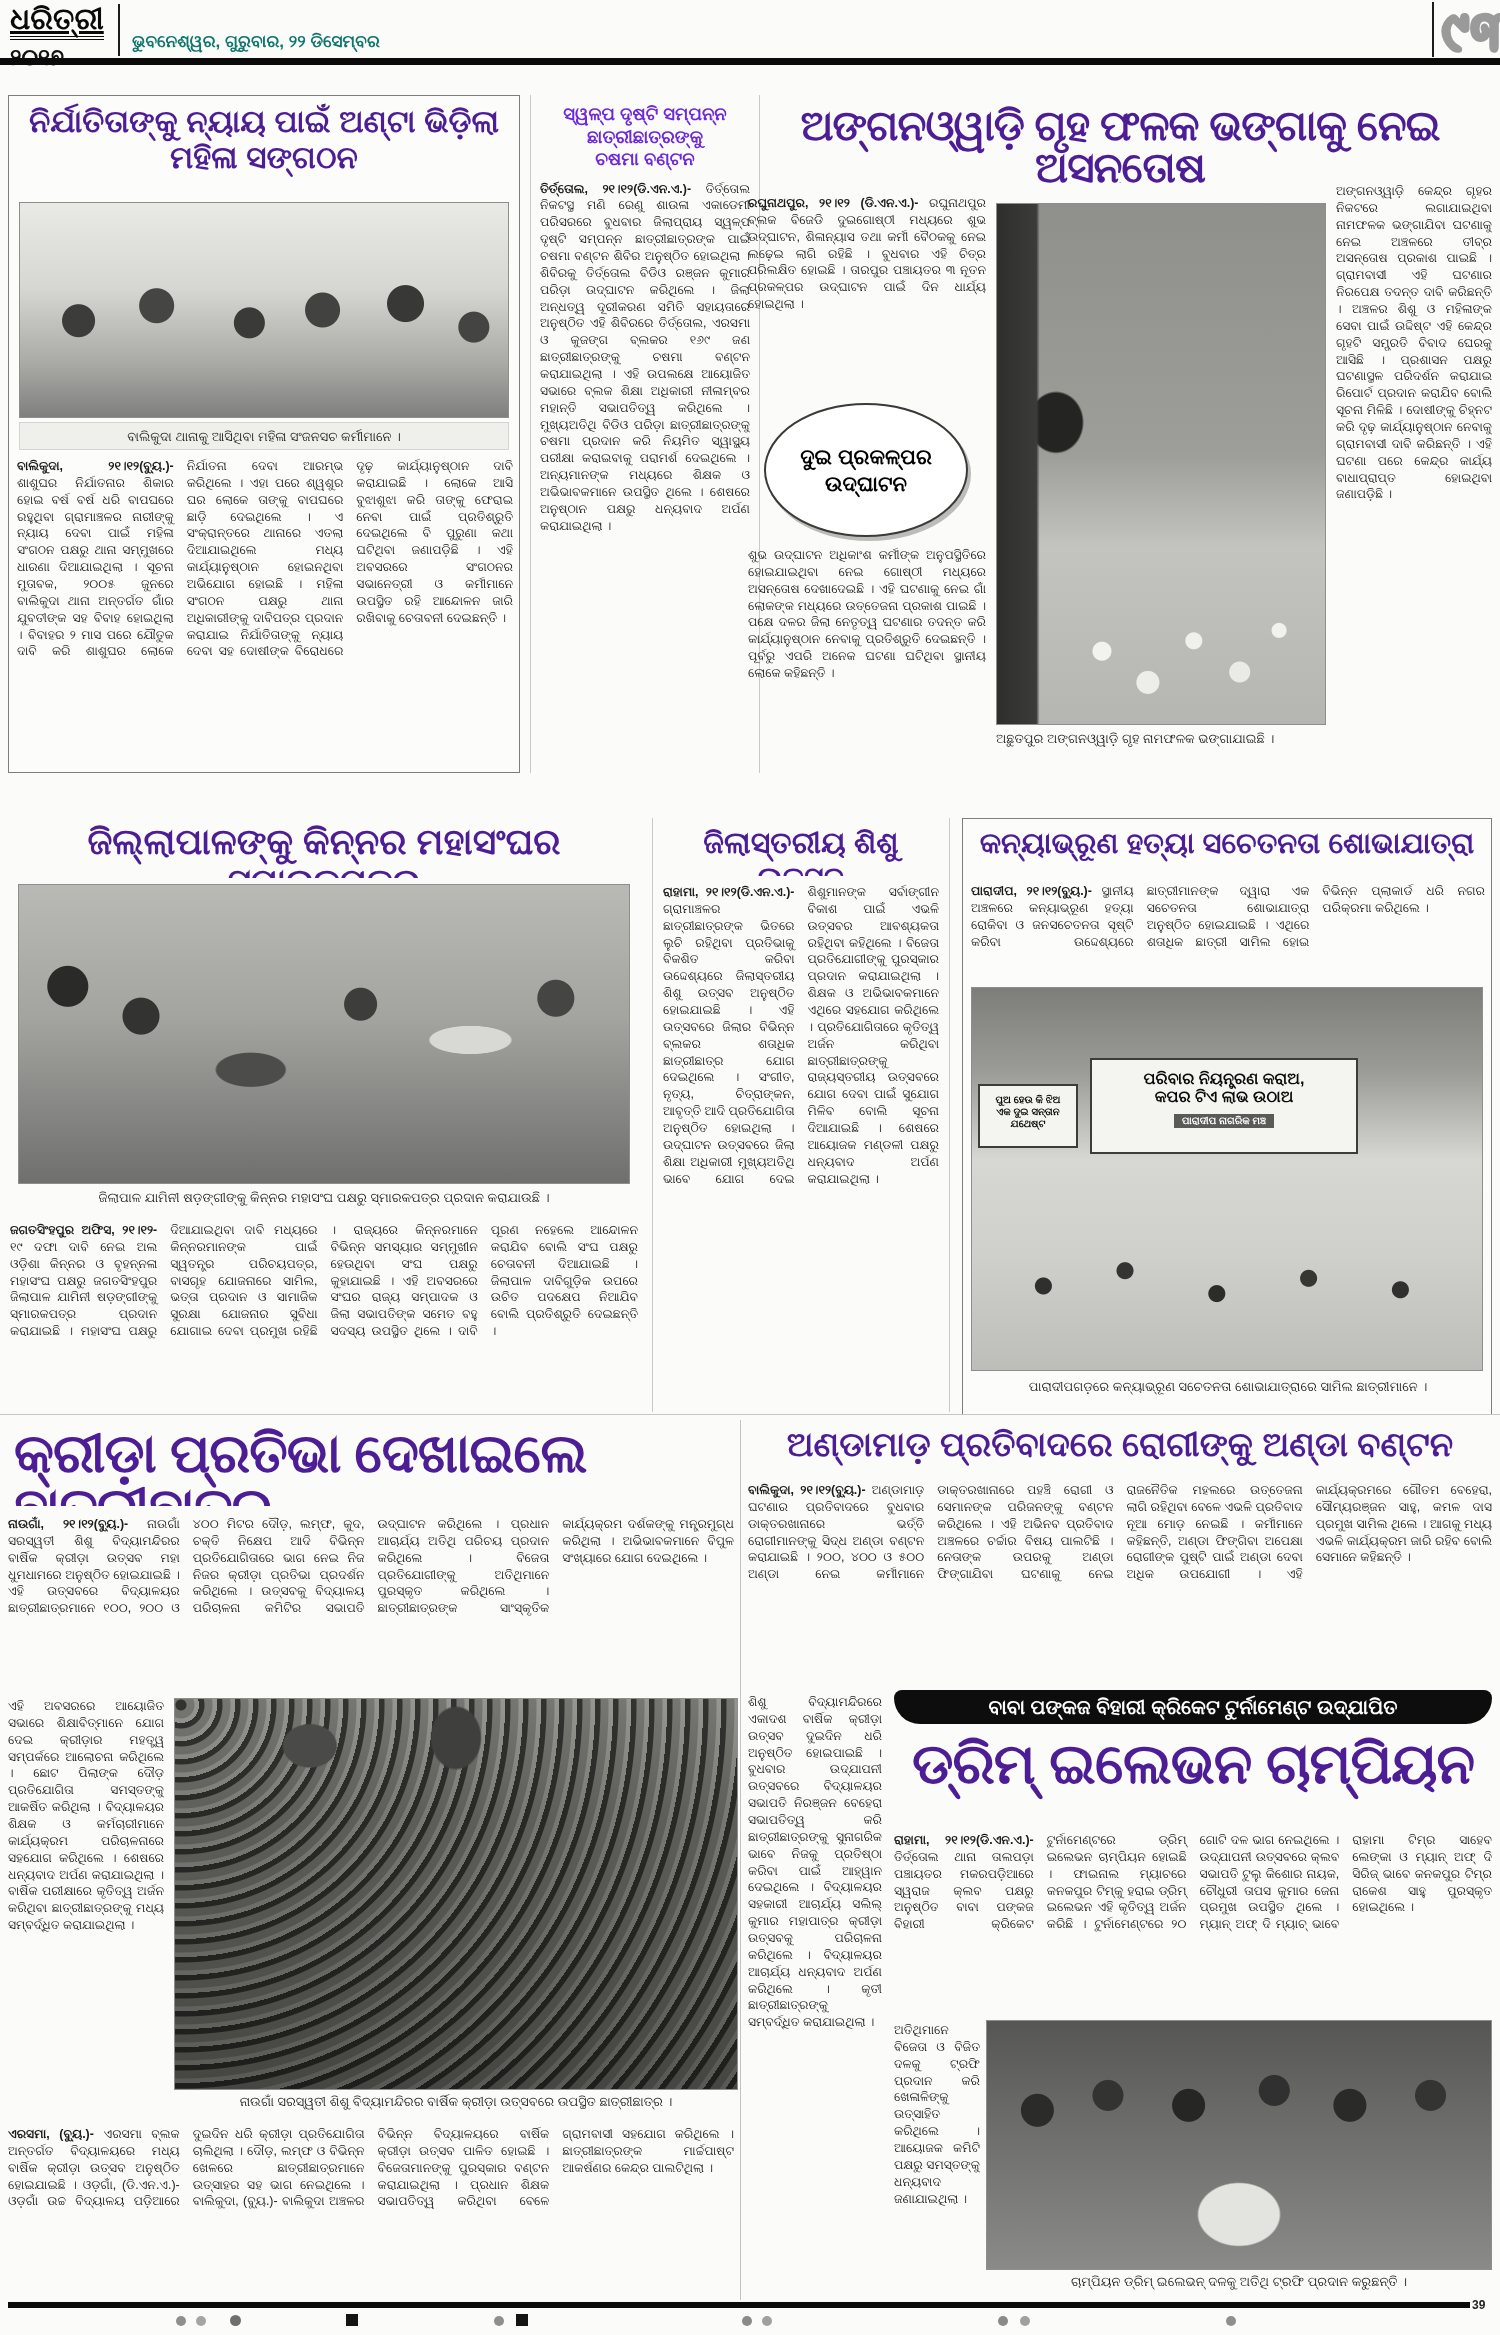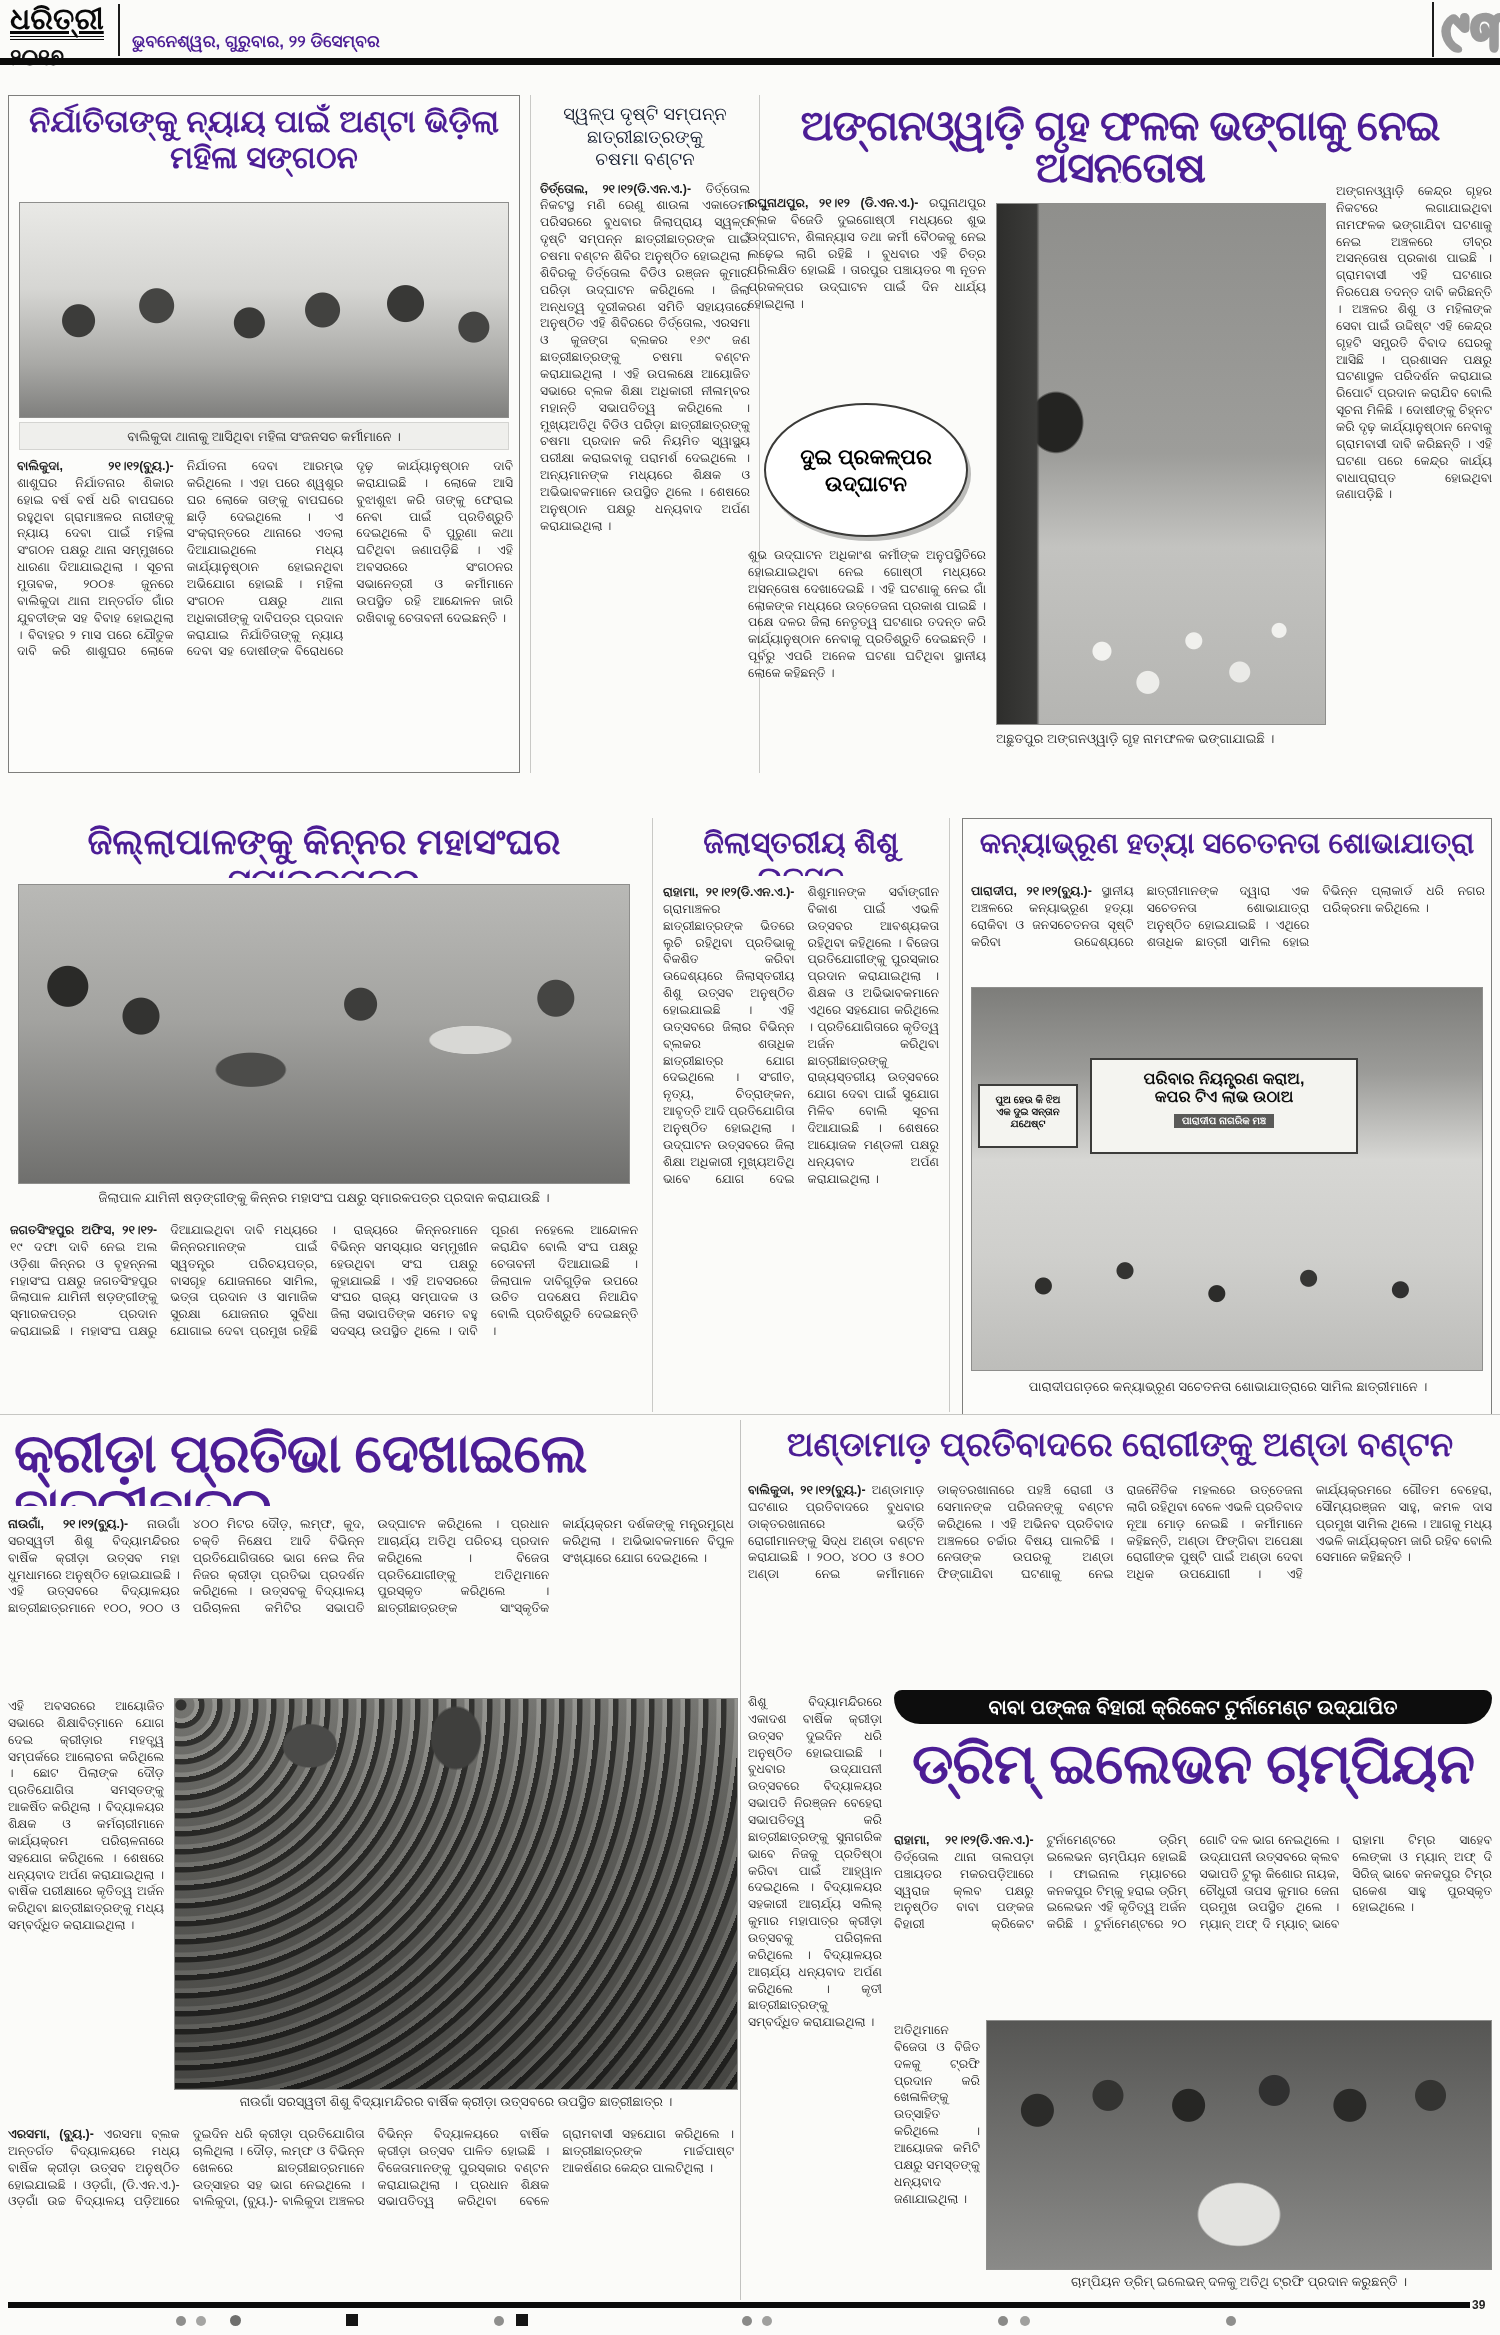--- a/index.html
+++ b/index.html
@@ -8,27 +8,27 @@
   #page {
     position:relative; width:1500px; height:2335px; margin:0 auto;
     background:#fbfbf9; overflow:hidden;
   }
   .abs { position:absolute; }
   
   .masthead-title { font-weight:800; font-size:30px; line-height:1.0; color:#0a0a0a;
     border-bottom:4px double #0a0a0a; display:inline-block; padding-bottom:2px;text-decoration:underline;}
   .masthead-year { font-size:23px; font-weight:700; color:#111; margin-top:4px;}
   .vrule { background:#1c1c1c; width:2px; }
-  .dateline { font-size:17px; font-weight:700; color:#4c1d95; }
+  .dateline { font-size:17px; font-weight:700; color:#0f766e; }
   .pagenum { font-size:54px; font-weight:800; color:#fff;
     -webkit-text-stroke:4px #9a9a9a; text-stroke:4px #9a9a9a; letter-spacing:2px;}
   .black-rule { background:#0b0b0b; }
   
   .headline { font-weight:800; color:#4c1d95; text-align:center; overflow:hidden; }
-  .kicker-head { font-weight:400; color:#0f172a; text-align:center; line-height:1.25; }
+  .kicker-head { font-weight:700; color:#6d28d9; text-align:center; line-height:1.25; }
   .body-txt { font-size:12.4px; line-height:1.36; text-align:justify; color:#1b1b1b;
     overflow:hidden; word-break:break-word; }
   .body-txt b { font-weight:800; }
   .cols3 { column-count:3; column-gap:13px; }
   .cols4 { column-count:4; column-gap:13px; }
   .cols2 { column-count:2; column-gap:13px; }
   .caption { font-size:13px; color:#1e1e1e; text-align:center; overflow:hidden; }
   .caption-strip { background:#efefec; border:1px solid #d4d4d1; }
   .photo { background:#c9c9c7; border:1px solid #8e8e8c; overflow:hidden; position:absolute; }
   .boxed { border:1px solid #7e7e7c; background:#fcfcfa; }

